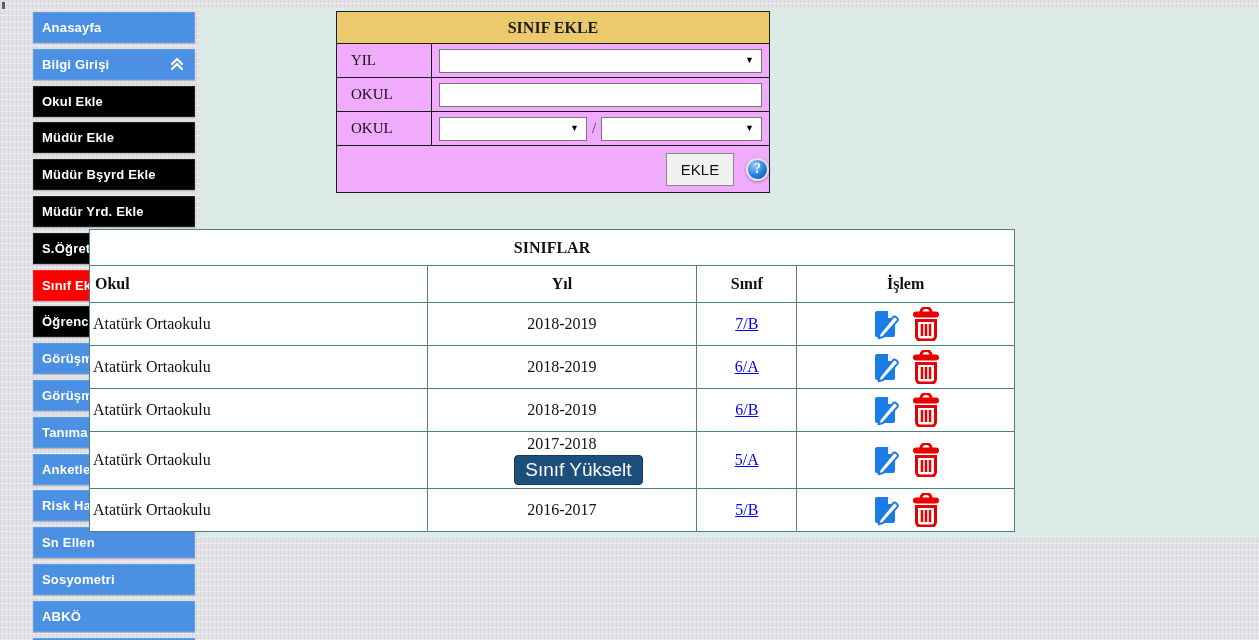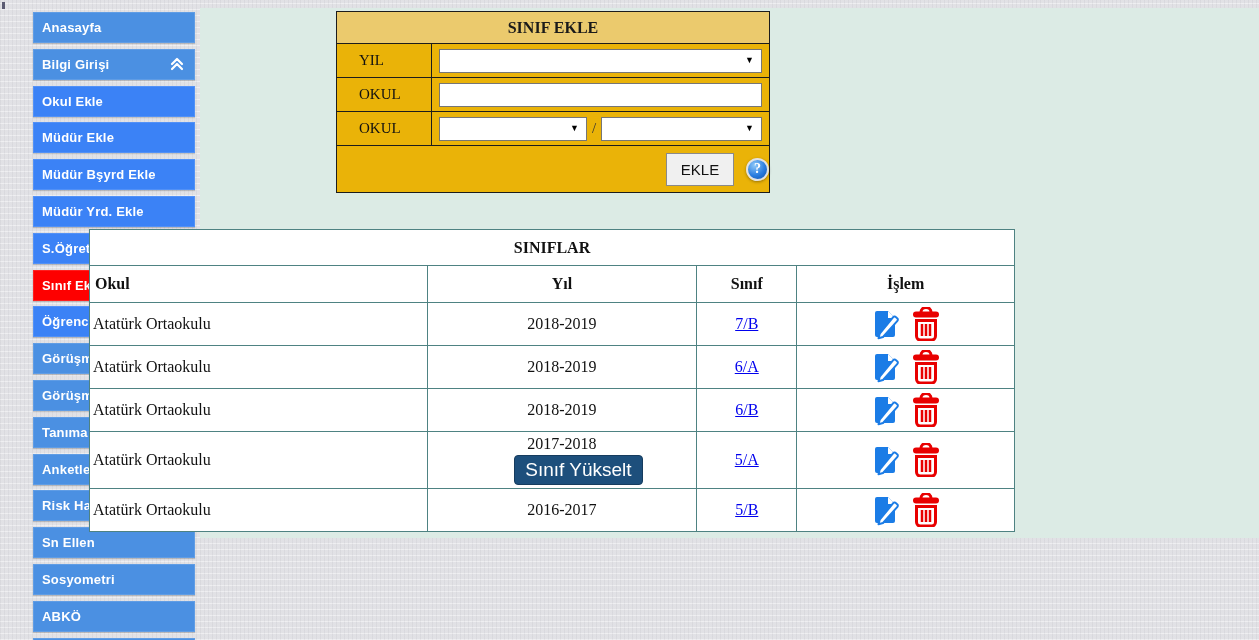--- a/index.html
+++ b/index.html
@@ -24,39 +24,39 @@
   
   .sidebar { position:absolute; left:33px; top:12px; width:162px; }
   .sb-item {
     height:31px; margin-bottom:5.8px; padding:0 10px 0 9px;
     display:flex; align-items:center; justify-content:space-between;
     color:#fff; font-weight:bold; font-size:13px; letter-spacing:.2px;
     cursor:pointer;
     box-shadow: inset 0 0 0 1px rgba(255,255,255,0.12), 0 1px 1px rgba(0,0,0,0.18);
   }
   .sb-blue   { background:#4b90e2; }
-  .sb-teal   { background:#3b82f6; }
+  .sb-teal   { background:#000000; }
   .sb-active { background:#fe0000; }
   .sb-chev   { display:flex; align-items:center; }
 
   
   .form-box {
     position:absolute; left:336px; top:11px; width:434px;
-    background:#eab308; border:1px solid #1c1c1c;
+    background:#f0abfc; border:1px solid #1c1c1c;
     font-family:"Liberation Serif", serif;
   }
   .form-header {
     height:32px; background:#ebca6d; border-bottom:1px solid #1c1c1c;
     display:flex; align-items:center; justify-content:center;
     font-weight:bold; font-size:16px; color:#1a1a1a;
   }
   .form-row { display:flex; border-bottom:1px solid #1c1c1c; }
   .form-label {
     width:95px; border-right:1px solid #1c1c1c;
-    font-size:15px; padding:8px 4px 8px 22px; color:#111;
+    font-size:15px; padding:8px 4px 8px 14px; color:#111;
   }
   .form-field { flex:1; display:flex; align-items:center; padding:4px 7px; }
   .sel {
     height:24px; background:#fff; border:1px solid #767676;
     display:flex; align-items:center; justify-content:flex-end;
     padding-right:7px; cursor:pointer;
   }
   .sel .arrow { font-size:9px; color:#000; line-height:1; }
   .sel-full { width:100%; }
   .sel-half1 { width:148px; }

